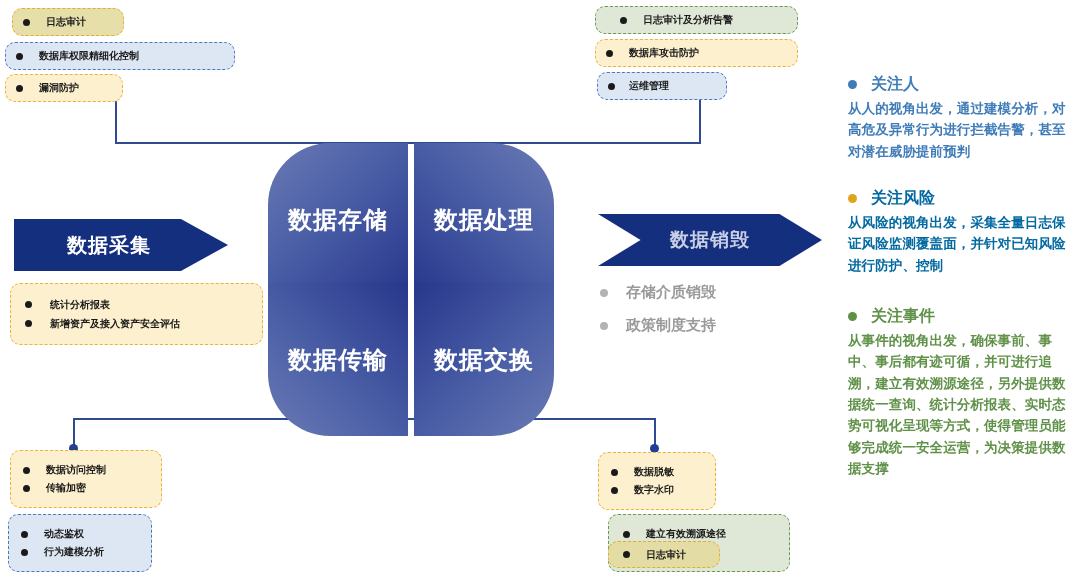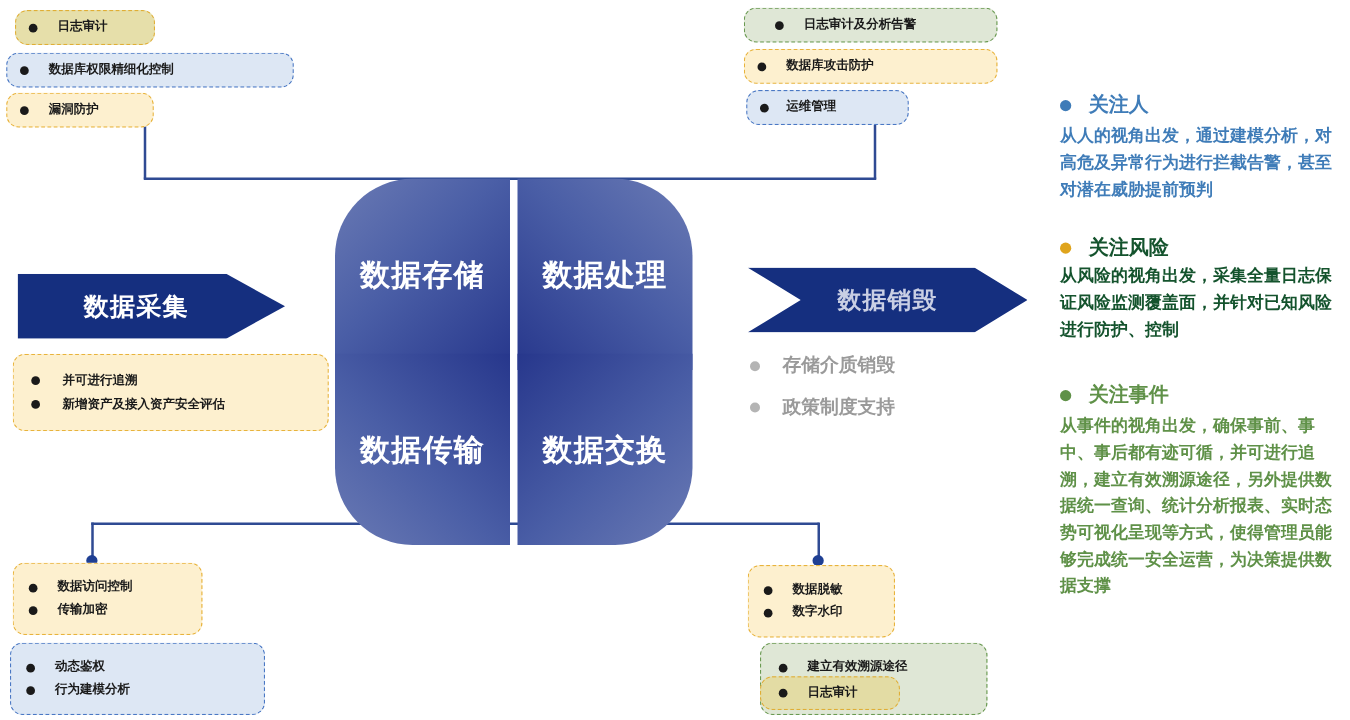--- a/index.html
+++ b/index.html
@@ -75,21 +75,21 @@
   
   .rcol{position:absolute;left:848px;top:74px;width:226px;}
   .rblock{margin-bottom:18px;}
   .rhead{display:flex;align-items:center;margin-bottom:3px;}
   .rhead .bul{width:9px;height:9px;border-radius:50%;flex:0 0 auto;}
   .rhead .htx{font-size:16px;font-weight:700;white-space:nowrap;}
   .rbody{font-size:13.5px;line-height:1.58;font-weight:700;letter-spacing:0.1px;}
   .c-blue  .bul,.c-blue  .htx,.c-blue  .rbody  {color:#3f7cb8;background-color:initial;}
   .c-blue  .bul{background:#3f7cb8;}
   .c-gold  .bul{background:#dfa41d;}
-  .c-gold  .htx,.c-gold  .rbody{color:#14532d;font-family:Liberation Mono, monospace;}
+  .c-gold  .htx,.c-gold  .rbody{color:#0369a1;}
   .c-green .bul{background:#5f9148;}
   .c-green .htx,.c-green .rbody{color:#5f9148;}
 </style>
 </head>
 <body>
 
 <div class="stage">
 
   <div class="conn" style="left:115px;top:142px;width:586px;height:1.6px;"></div>
   <div class="conn" style="left:115px;top:85px;width:1.6px;height:58px;"></div>
@@ -155,21 +155,21 @@
       <span>数据交换</span>
     </div>
   </div>
 
   <div class="arrow-left">
     <span>数据采集</span>
   </div>
   <div class="tag yellow" style="left:10px;top:283px;width:253px;height:62px;padding:0 14px;">
     <div class="row" style="margin-bottom:9px;">
       <span class="bul"></span>
-      <span class="txt" style="margin-left:18px;">并可进行追溯</span>
+      <span class="txt" style="margin-left:18px;">统计分析报表</span>
     </div>
     <div class="row">
       <span class="bul"></span>
       <span class="txt" style="margin-left:18px;">新增资产及接入资产安全评估</span>
     </div>
   </div>
 
   <div class="arrow-right">
     <span>数据销毁</span>
   </div>
@@ -187,21 +187,21 @@
   <div class="tag yellow" style="left:10px;top:450px;width:152px;height:58px;padding:0 12px;">
     <div class="row" style="margin-bottom:8px;">
       <span class="bul"></span>
       <span class="txt" style="margin-left:16px;text-align:right;">数据访问控制</span>
     </div>
     <div class="row">
       <span class="bul"></span>
       <span class="txt" style="margin-left:16px;">传输加密</span>
     </div>
   </div>
-  <div class="tag blue" style="left:8px;top:514px;width:204px;height:58px;padding:0 12px;">
+  <div class="tag blue" style="left:8px;top:514px;width:144px;height:58px;padding:0 12px;">
     <div class="row" style="margin-bottom:8px;">
       <span class="bul"></span>
       <span class="txt" style="margin-left:16px;">动态鉴权</span>
     </div>
     <div class="row">
       <span class="bul"></span>
       <span class="txt" style="margin-left:16px;">行为建模分析</span>
     </div>
   </div>
 

